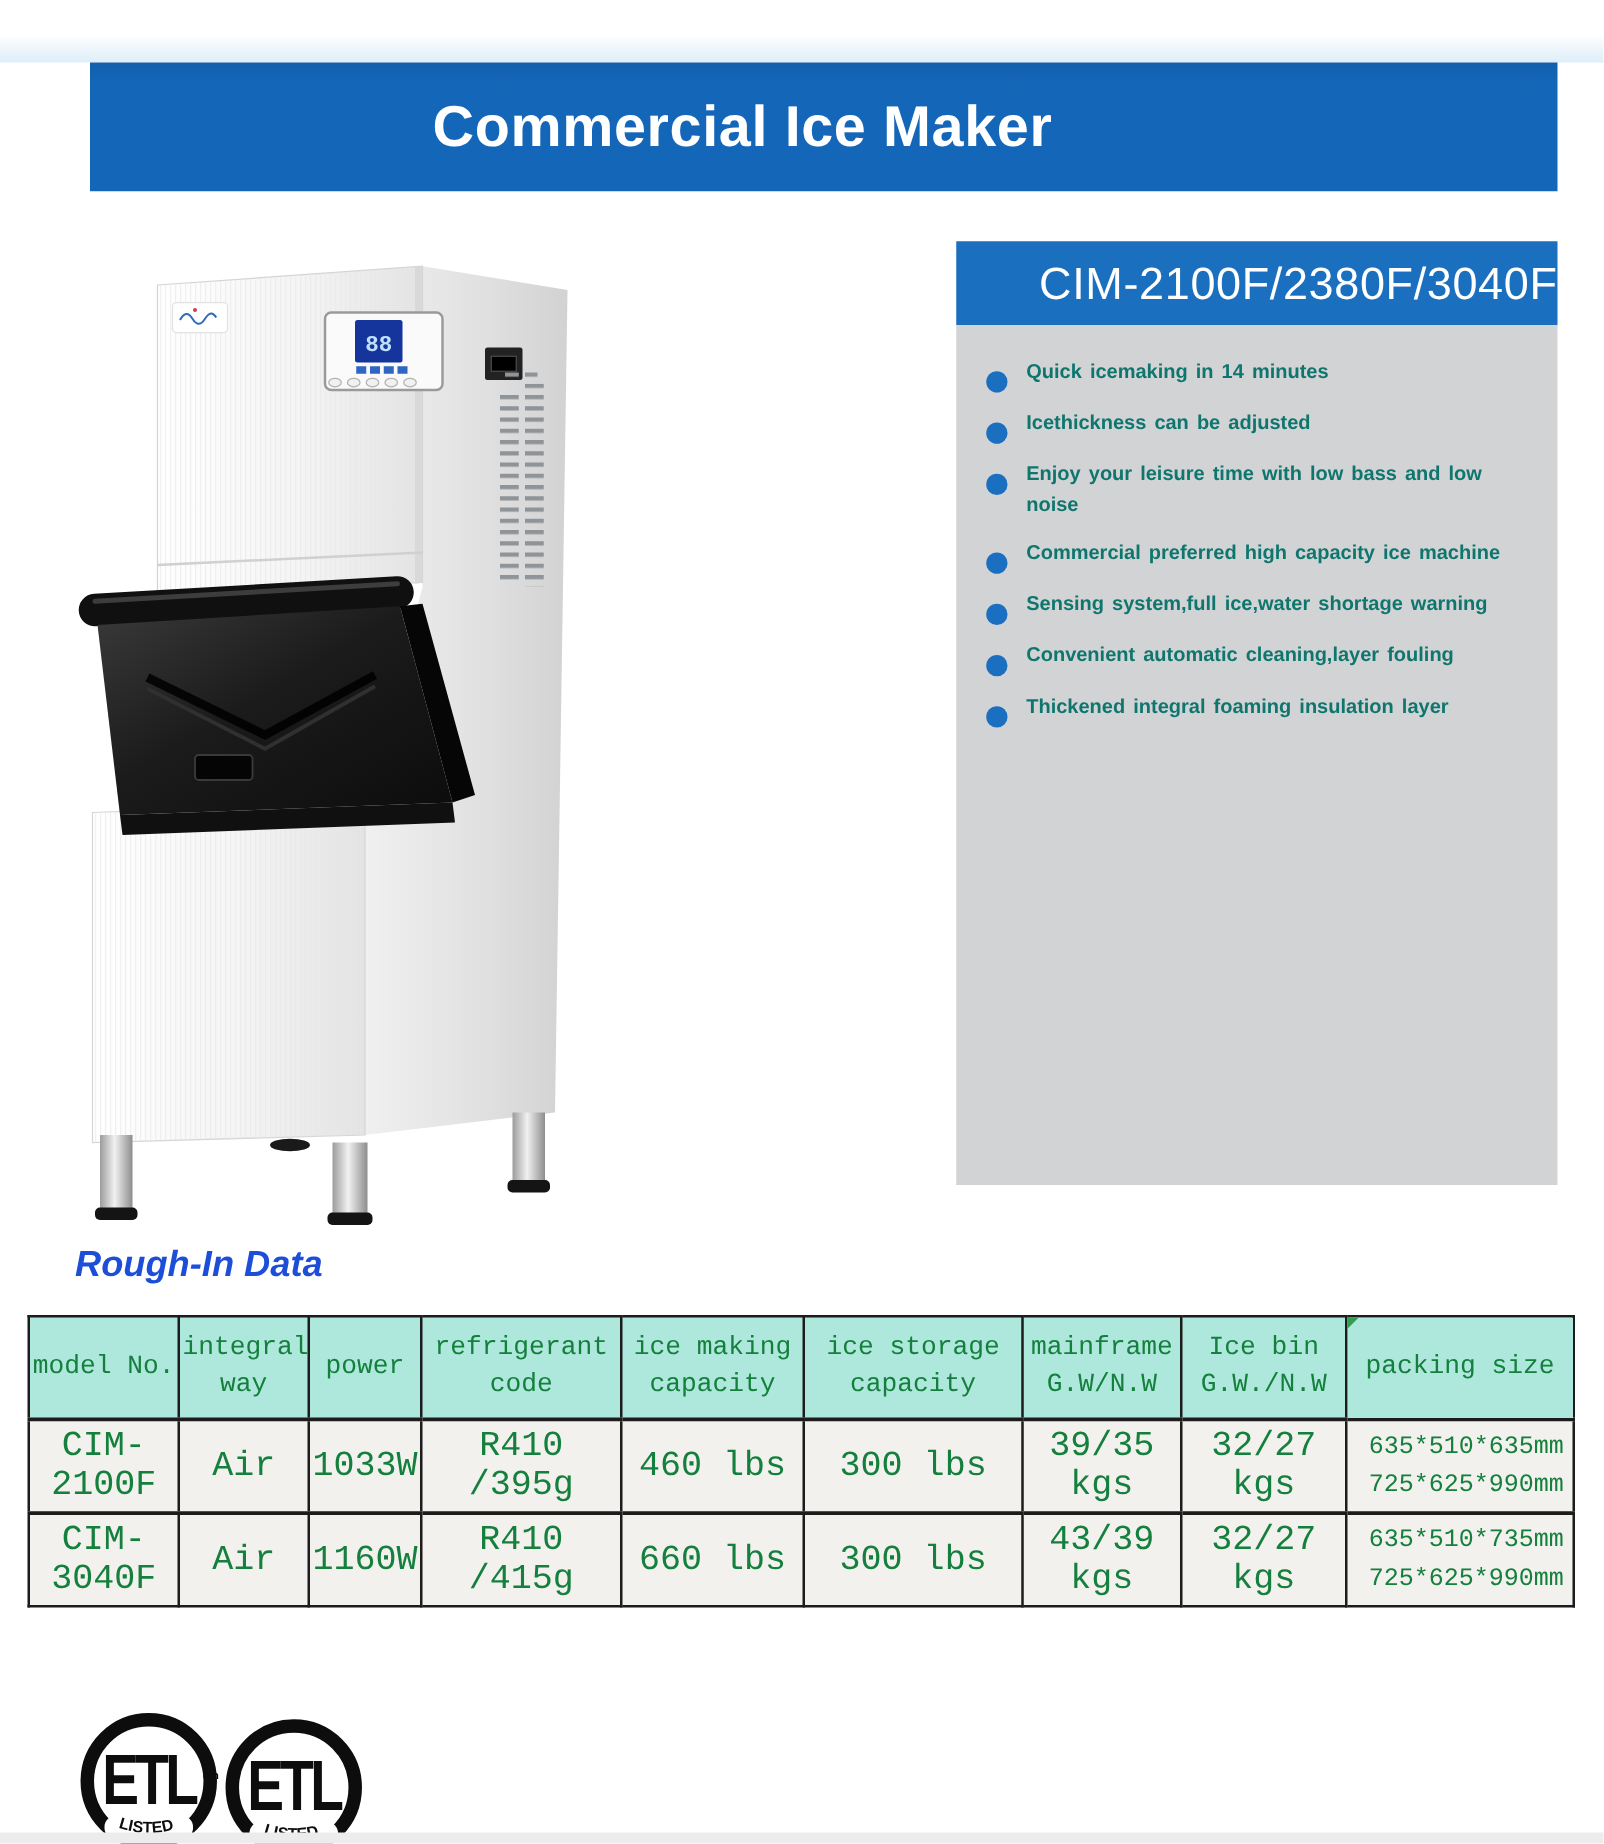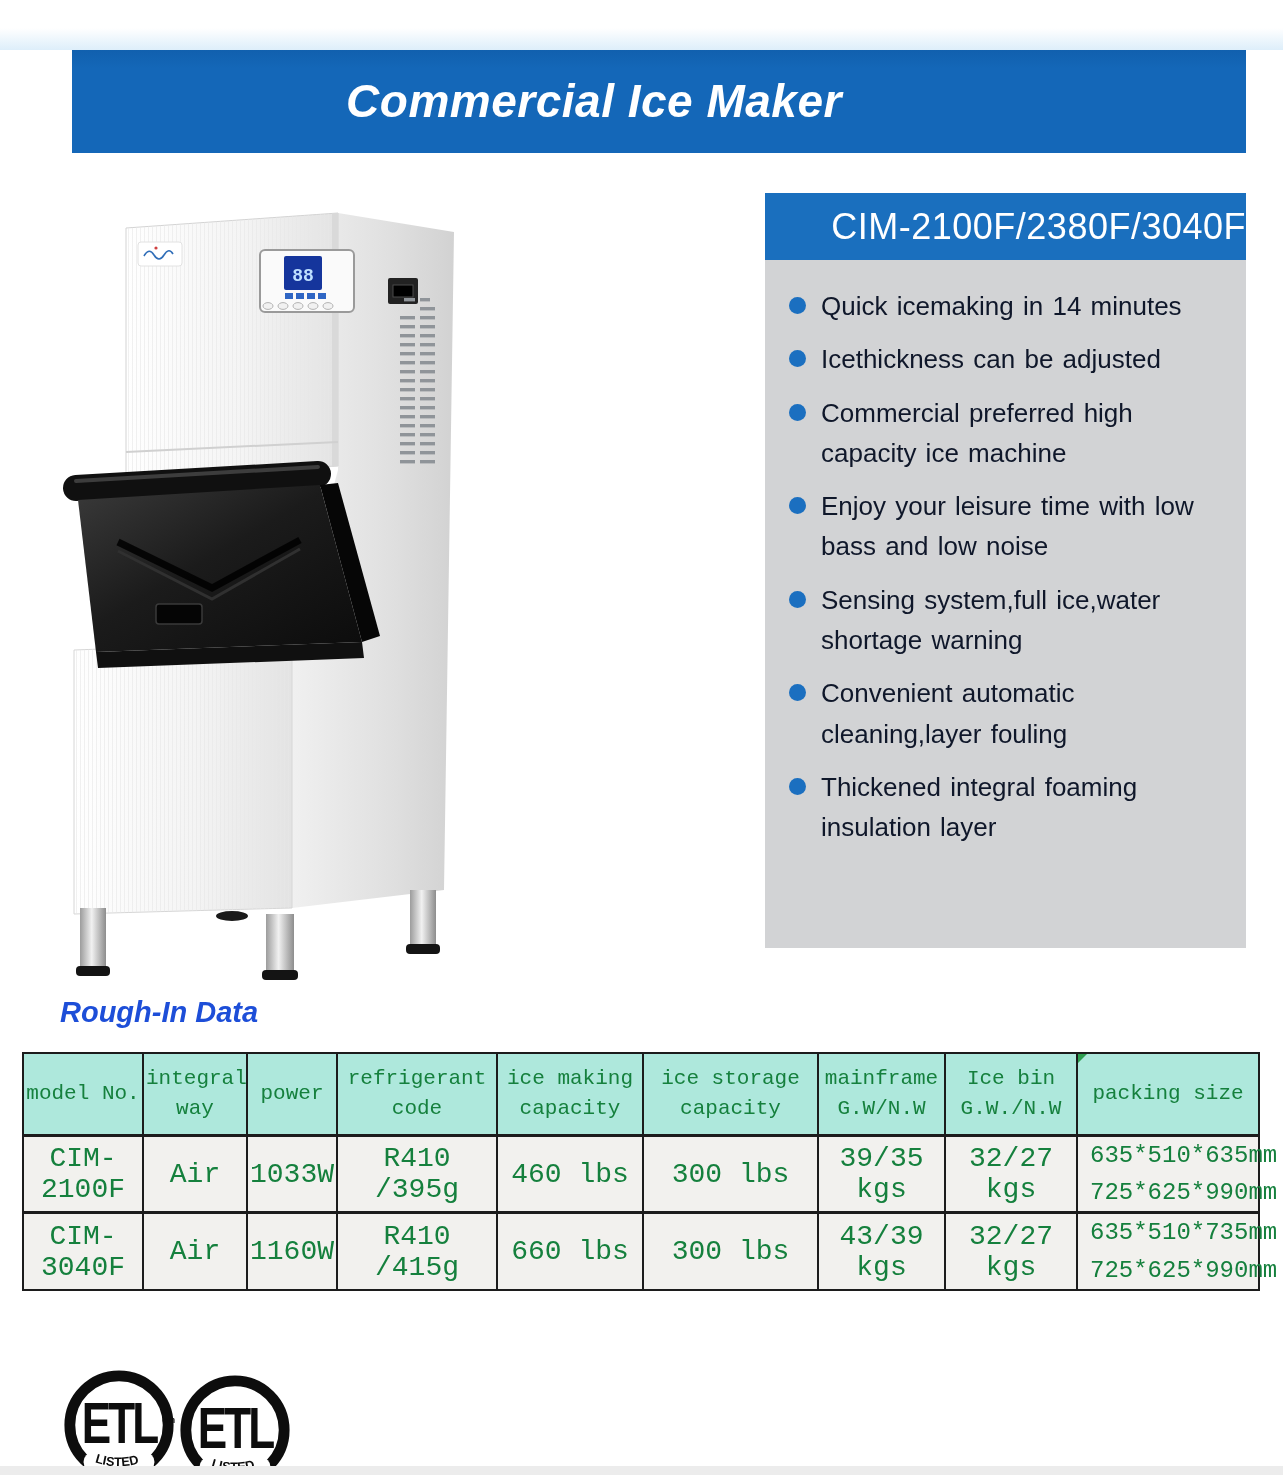--- a/index.html
+++ b/index.html
@@ -7,49 +7,49 @@
         font-family:"Liberation Sans",sans-serif;}
 
   
   .top-strip{position:absolute;left:0;top:28px;width:1283px;height:22px;
              background:linear-gradient(180deg,#ffffff 0%,#ddeefa 100%);}
 
   
   .banner{position:absolute;left:72px;top:50px;width:1174px;height:103px;
           background:linear-gradient(180deg,#1160ae 0%,#1467b8 18%,#1467b8 100%);}
   .banner h1{margin:0;height:103px;line-height:103px;text-align:center;padding-right:130px;
-             color:#ffffff;font-size:46px;font-weight:bold;letter-spacing:0.5px;font-style:italic;}
+             color:#ffffff;font-size:46px;font-weight:bold;letter-spacing:0.5px;}
 
   
   .machine{position:absolute;left:60px;top:190px;width:520px;height:810px;}
 
   
   .panel{position:absolute;left:765px;top:193px;width:481px;height:755px;}
   .panel-title{height:67px;background:#1a6fbe;color:#ffffff;font-size:36px;font-weight:400;
                text-align:right;line-height:67px;letter-spacing:0.5px;}
   .panel-body{height:688px;background:#d2d3d5;padding:26px 18px 0 24px;box-sizing:border-box;}
   ul.features{list-style:none;margin:0;padding:0;display:flex;flex-direction:column;gap:13px;}
   ul.features li{display:flex;gap:15px;}
   .dot{flex:0 0 17px;width:17px;height:17px;border-radius:50%;background:#1b6fc0;margin-top:11px;}
-  .ftext{font-size:26px;line-height:1.55;color:#0f172a;width:408px;word-spacing:2px;}
+  .ftext{font-size:16px;line-height:1.55;color:#0f766e;width:408px;word-spacing:2px;font-weight:bold;}
 
   
   .rough-in{position:absolute;left:60px;top:996px;color:#1d4ed8;
             font-size:29px;font-weight:bold;font-style:italic;}
 
   
   .spec-table{position:absolute;left:22px;top:1052px;width:1236px;border-collapse:collapse;
               font-family:"Liberation Mono","DejaVu Sans Mono",monospace;color:#15803d;
               table-layout:fixed;}
   .spec-table th,.spec-table td{border:2px solid #1c1c1c;white-space:pre-line;
               text-align:center;vertical-align:middle;padding:0 2px;}
   .spec-table thead th{background:#aee8dc;height:80px;font-size:21px;font-weight:normal;
               line-height:1.45;border-bottom:3px solid #1c1c1c;}
   .spec-table tbody td{background:#f2f1ee;height:72px;font-size:28px;border-top:3px solid #1c1c1c;}
-  .spec-table tbody td.packing{font-size:24px;line-height:1.55;padding-left:12px;}
+  .spec-table tbody td.packing{font-size:20px;line-height:1.55;padding-left:12px;}
   .corner-mark{position:absolute;left:0;top:0;width:0;height:0;
                border-top:9px solid #2e9e4f;border-right:9px solid transparent;}
   .th-rel{position:relative;}
 
   
   .etl{position:absolute;width:118px;height:118px;}
   .etl-1{left:60px;top:1366px;}
   .etl-2{left:176px;top:1371px;}
 
   .bottom-strip{position:absolute;left:0;top:1466px;width:1283px;height:9px;background:#ececec;}
@@ -176,25 +176,25 @@
         <li>
             <span class="dot"></span>
             <span class="ftext">Quick icemaking in 14 minutes</span>
           </li>
         <li>
             <span class="dot"></span>
             <span class="ftext">Icethickness can be adjusted</span>
           </li>
         <li>
             <span class="dot"></span>
+            <span class="ftext">Enjoy your leisure time with low bass and low noise</span>
+          </li>
+        <li>
+            <span class="dot"></span>
             <span class="ftext">Commercial preferred high capacity ice machine</span>
-          </li>
-        <li>
-            <span class="dot"></span>
-            <span class="ftext">Enjoy your leisure time with low bass and low noise</span>
           </li>
         <li>
             <span class="dot"></span>
             <span class="ftext">Sensing system,full ice,water shortage warning</span>
           </li>
         <li>
             <span class="dot"></span>
             <span class="ftext">Convenient automatic cleaning,layer fouling</span>
           </li>
         <li>

